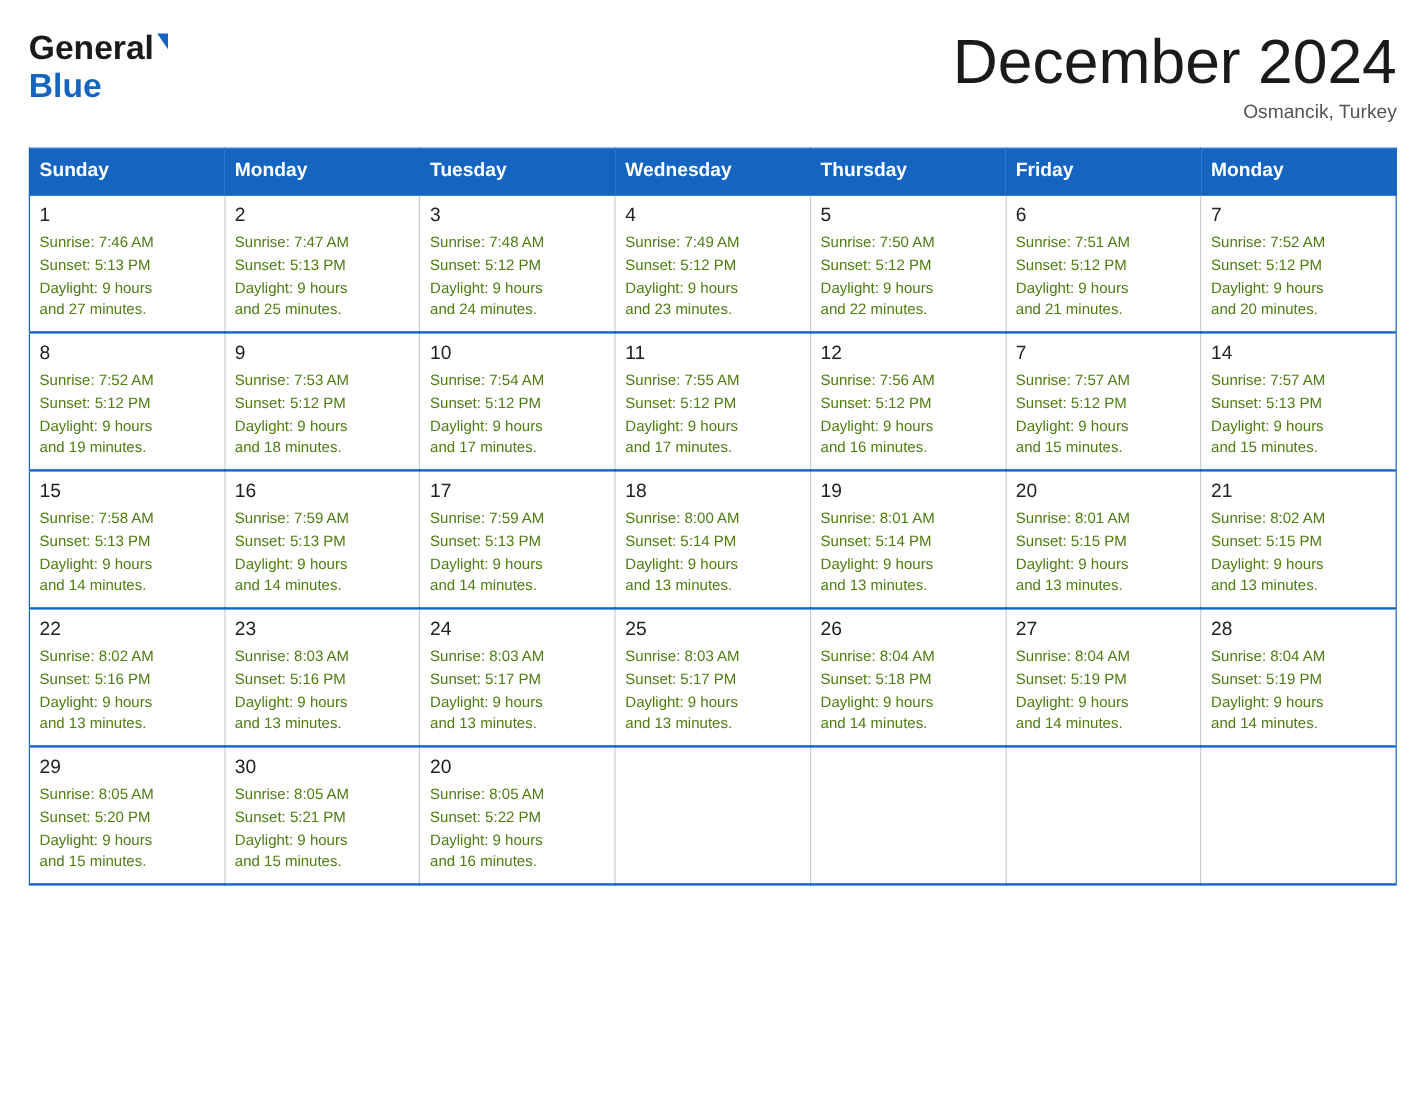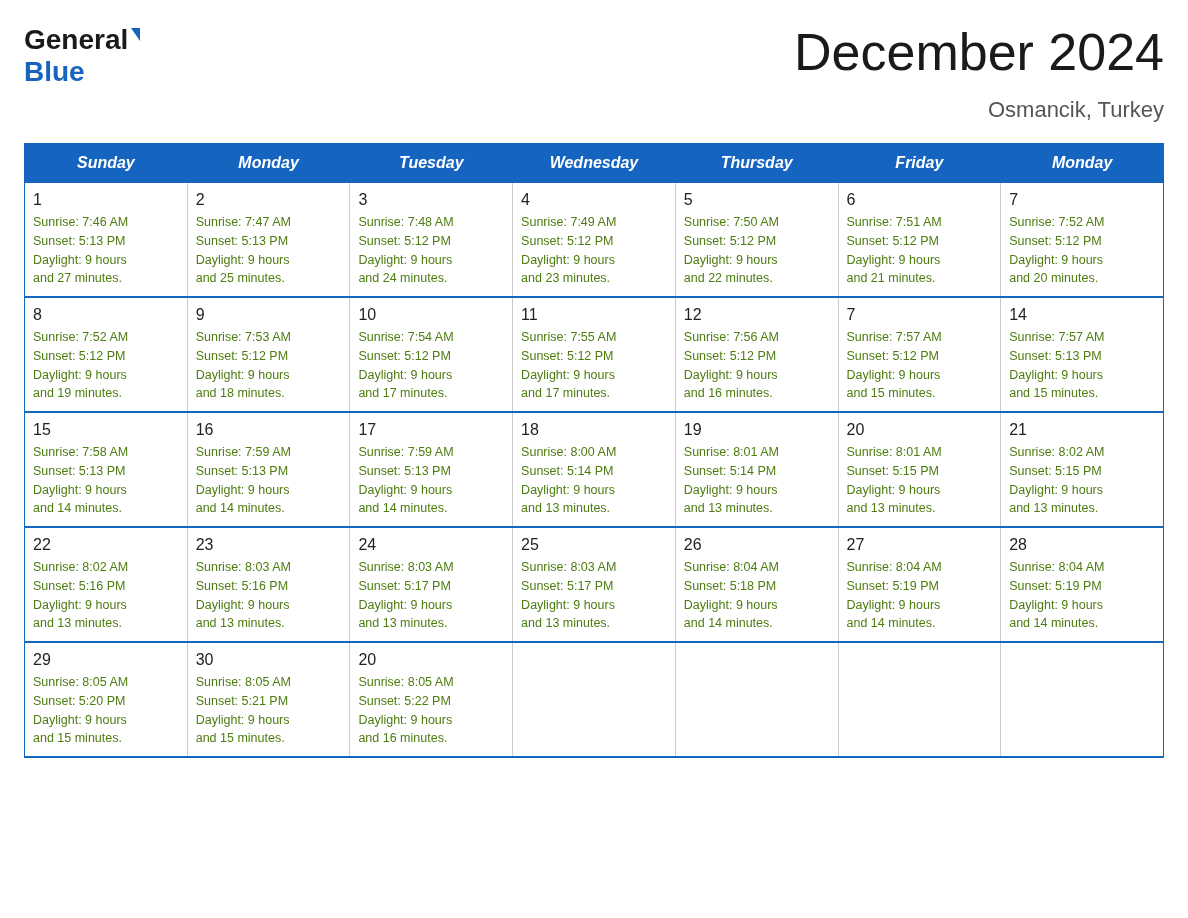--- a/index.html
+++ b/index.html
@@ -29,38 +29,37 @@
       text-align: right;
     }
     .month-title {
       font-size: 52px;
       font-weight: 300;
       color: #1a1a1a;
       line-height: 1.1;
       text-align: right;
     }
     .location {
-      font-size: 22px;
+      font-size: 16px;
       color: #555;
-      margin-top: 16px;
+      margin-top: 4px;
     }
     table {
       width: 100%;
       border-collapse: collapse;
       table-layout: fixed;
     }
     thead tr th {
       background-color: #1565c0;
       color: #fff;
       font-size: 16px;
       font-weight: 600;
       padding: 10px 8px;
-      text-align: center;
+      text-align: left;
       border: 1px solid #1565c0;
-      font-style: italic;
     }
     tbody tr {
       border-bottom: 2px solid #1565c0;
     }
     tbody tr td {
       vertical-align: top;
       padding: 8px 8px;
       font-size: 13px;
       color: #222;
       border-right: 1px solid #ccc;

